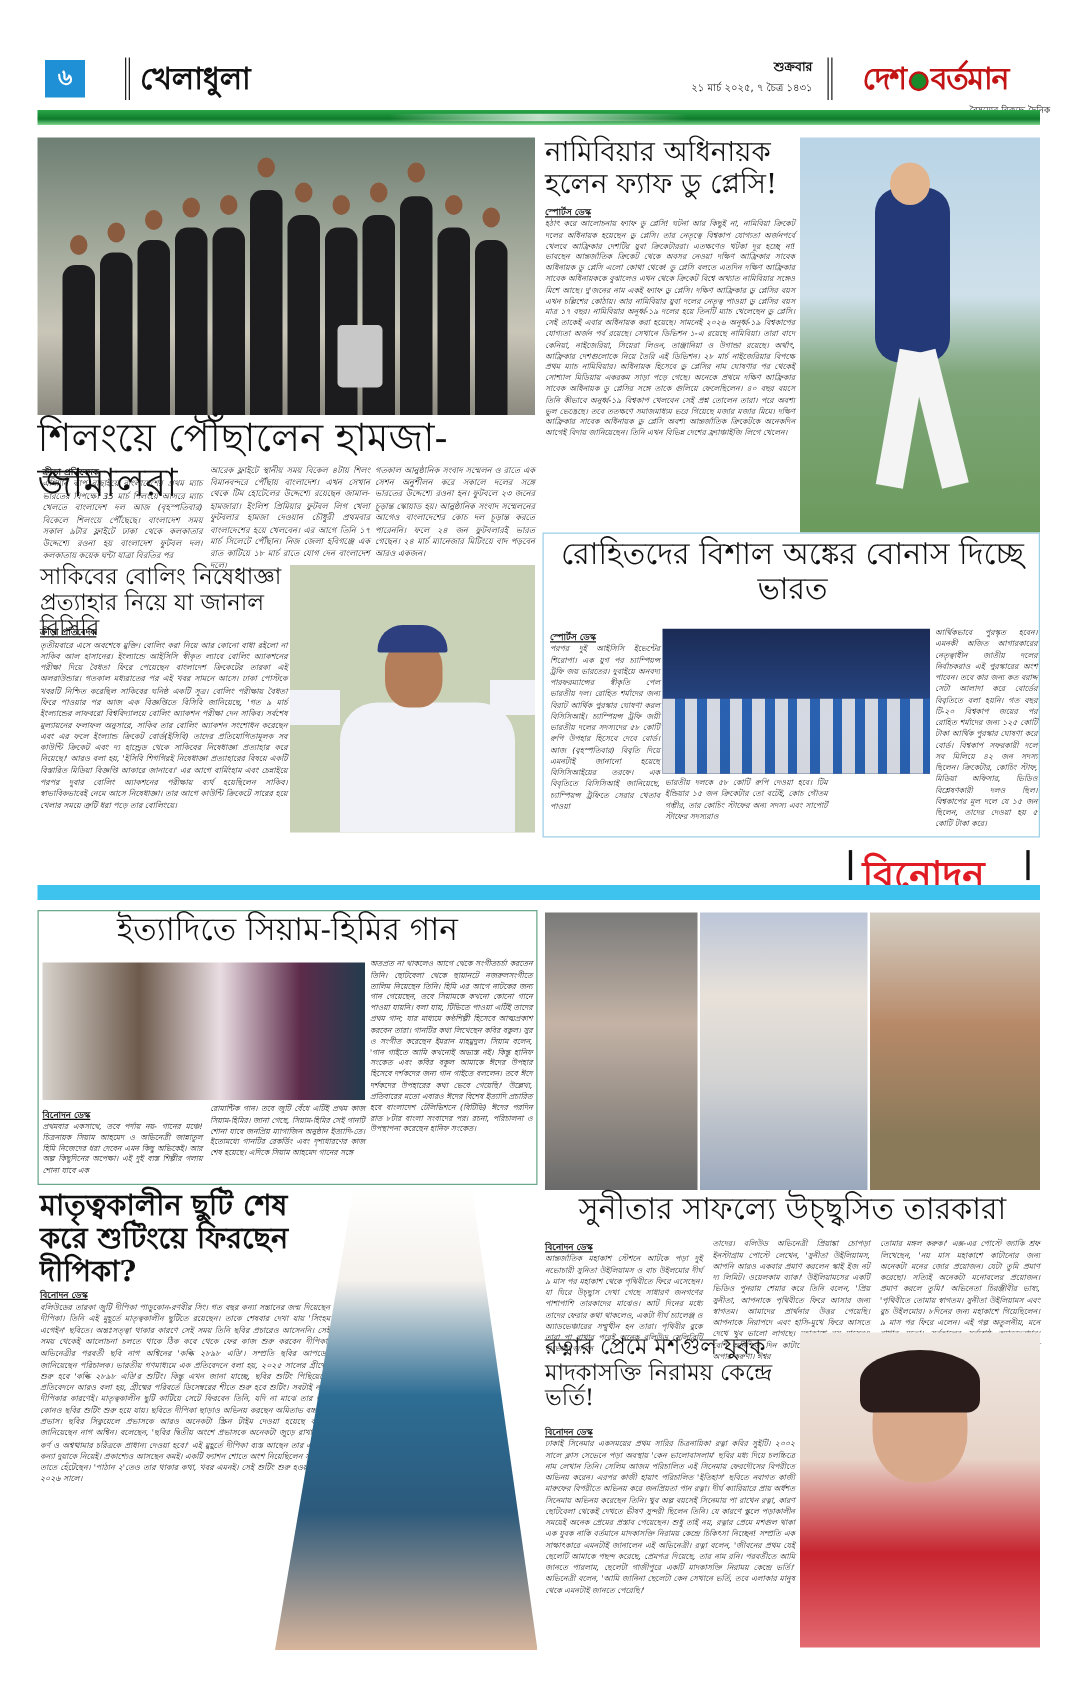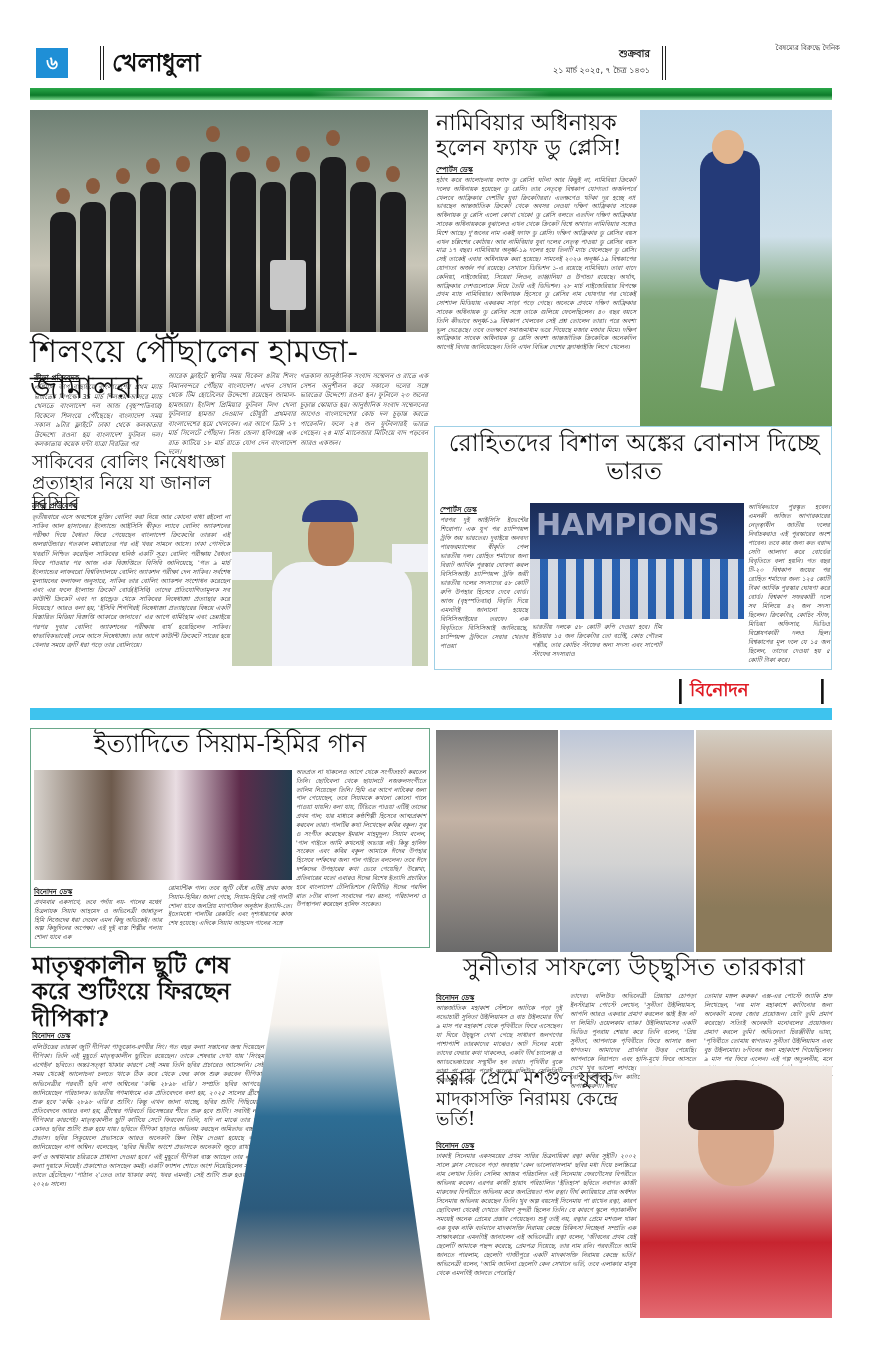--- a/index.html
+++ b/index.html
@@ -28,34 +28,35 @@
   .ph-priyanka { left: 436px; top: 730px; width: 122px; height: 222px; background: linear-gradient(180deg,#7a7a7a,#c4b3a5 40%,#6a6a6a); }
   .ph-sunita { left: 560px; top: 730px; width: 134px; height: 222px; background: linear-gradient(180deg,#bcc6d8,#e8e1d9 30%,#d3d3d3 60%,#9aa8bd); }
   .ph-jackie { left: 696px; top: 730px; width: 136px; height: 222px; background: linear-gradient(180deg,#d4cfc5,#b88a69 40%,#8b7a5a 80%); }
   .ph-ratna { left: 640px; top: 1066px; width: 192px; height: 252px; background: linear-gradient(180deg,#efe8e3,#e7d3c7 40%,#c7242f 70%,#e46b72); }
   .headline { font-family: "DejaVu Serif", serif; color: #111; line-height: 1.15; }
   .byline { font-size: 7px; font-weight: bold; text-decoration: underline; text-align: right; }
   .body { font-size: 6.6px; line-height: 1.45; color: #222; text-align: justify; font-style: italic; }
   .box-green { border: 1px solid #6aa88a; }
   .box-blue { border: 1px solid #9fd0e6; }
   .cyan-band { left: 30px; top: 708px; width: 802px; height: 12px; background: #3ec3ee; }
-  .binodon { left: 690px; top: 676px; font-size: 18px; color: #e01b24; font-weight: bold; font-family: "DejaVu Serif", serif; }
+  .binodon { left: 690px; top: 676px; font-size: 30px; color: #e01b24; font-weight: bold; font-family: "DejaVu Serif", serif; }
   .bar-mark { font-size: 24px; font-weight: bold; color: #111; }
   .cap { position: absolute; font-size: 8px; color: #fff; font-weight: bold; }
 </style>
 </head>
 <body>
 
 <div class="abs page-num">৬</div>
 <div class="abs vbar" style="left:100px;top:46px;height:34px;"></div>
 <div class="abs section-title">খেলাধুলা</div>
 <div class="abs date-day">শুক্রবার</div>
 <div class="abs date-full">২১ মার্চ ২০২৫, ৭ চৈত্র ১৪৩১</div>
 <div class="abs vbar" style="left:662px;top:46px;height:34px;"></div>
 <div class="abs logo">
+  <div class="logo-main"><span>দেশ</span><span class="dot"></span><span>বর্তমান</span></div>
   <div class="logo-sub">বৈষম্যের বিরুদ্ধে দৈনিক</div>
 </div>
 <div class="abs green-band"></div>
 
 <div class="abs photo ph-team">
   <div class="p" style="left:20px;height:120px;"></div>
     <div class="h" style="left:26px;top:78px;"></div>
   <div class="p" style="left:50px;height:130px;"></div>
     <div class="h" style="left:56px;top:68px;"></div>
   <div class="p" style="left:80px;height:140px;"></div>
@@ -105,21 +106,20 @@
   <div style="position:absolute;left:70px;top:48px;width:56px;height:22px;background:#2e3f80;border-radius:20px 20px 2px 2px;"></div>
   <div style="position:absolute;left:0;top:100px;width:40px;height:28px;background:#f1f2f7;"></div>
   <div style="position:absolute;left:160px;top:92px;width:36px;height:28px;background:#f1f2f7;"></div>
 </div>
 
 <div class="abs box-blue" style="left:434px;top:426px;width:398px;height:244px;"></div>
 <div class="abs headline" style="left:440px;top:430px;width:388px;text-align:center;font-size:24px;">রোহিতদের বিশাল অঙ্কের বোনাস দিচ্ছে ভারত</div>
 <div class="abs byline" style="left:440px;top:504px;">স্পোর্টস ডেস্ক</div>
 <div class="abs body" style="left:440px;top:516px;width:88px;font-size:6.2px;">পরপর দুই আইসিসি ইভেন্টের শিরোপা। এক যুগ পর চ্যাম্পিয়ন্স ট্রফি জয় ভারতের। দুবাইয়ে অনবদ্য পারফরম্যান্সের স্বীকৃতি পেল ভারতীয় দল। রোহিত শর্মাদের জন্য বিরাট আর্থিক পুরস্কার ঘোষণা করল বিসিসিআই। চ্যাম্পিয়ন্স ট্রফি জয়ী ভারতীয় দলের সদস্যদের ৫৮ কোটি রুপি উপহার হিসেবে দেবে বোর্ড। আজ (বৃহস্পতিবার) বিবৃতি দিয়ে এমনটাই জানানো হয়েছে বিসিসিআইয়ের তরফে। এক বিবৃতিতে বিসিসিআই জানিয়েছে, চ্যাম্পিয়ন্স ট্রফিতে সেরার খেতাব পাওয়া</div>
 <div class="abs photo ph-trophy">
-  <div class="cap" style="left:6px;top:4px;font-size:30px;color:#eef;opacity:.6;">HAMPIONS</div>
   <div style="position:absolute;left:0;bottom:0;width:100%;height:60px;background:repeating-linear-gradient(90deg,#f2f2f2 0 10px,#2a66b8 10px 18px);opacity:.85;"></div>
 </div>
 <div class="abs body" style="left:532px;top:623px;width:130px;font-size:6.2px;">ভারতীয় দলকে ৫৮ কোটি রুপি দেওয়া হবে। টিম ইন্ডিয়ার ১৫ জন ক্রিকেটার তো বটেই, কোচ গৌতম গম্ভীর, তার কোচিং স্টাফের অন্য সদস্য এবং সাপোর্ট স্টাফের সদস্যরাও</div>
 <div class="abs body" style="left:748px;top:503px;width:82px;font-size:6.2px;">আর্থিকভাবে পুরস্কৃত হবেন। এমনকী অজিত আগারকারের নেতৃত্বাধীন জাতীয় দলের নির্বাচকরাও এই পুরস্কারের অংশ পাবেন। তবে কার জন্য কত বরাদ্দ সেটা আলাদা করে বোর্ডের বিবৃতিতে বলা হয়নি। গত বছর টি-২০ বিশ্বকাপ জয়ের পর রোহিত শর্মাদের জন্য ১২৫ কোটি টাকা আর্থিক পুরস্কার ঘোষণা করে বোর্ড। বিশ্বকাপ সফরকারী দলে সব মিলিয়ে ৪২ জন সদস্য ছিলেন। ক্রিকেটার, কোচিং স্টাফ, মিডিয়া অফিসার, ভিডিও বিশ্লেষণকারী দলও ছিল। বিশ্বকাপের মূল দলে যে ১৫ জন ছিলেন, তাদের দেওয়া হয় ৫ কোটি টাকা করে।</div>
 
 <div class="abs bar-mark" style="left:676px;top:676px;">|</div>
 <div class="abs binodon">বিনোদন</div>
 <div class="abs bar-mark" style="left:818px;top:676px;">|</div>
 <div class="abs cyan-band"></div>
 

